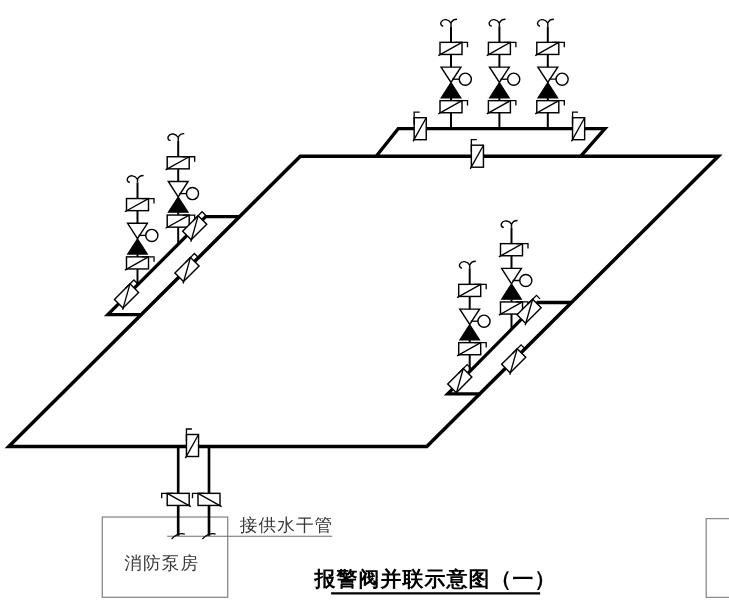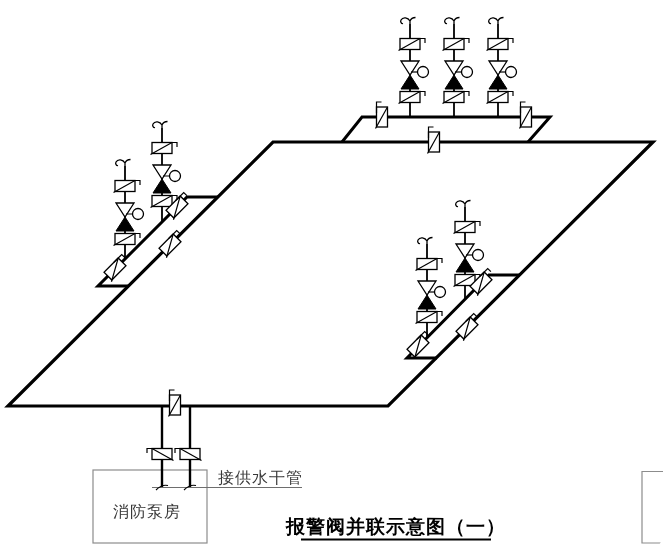--- a/index.html
+++ b/index.html
@@ -1,19 +1,18 @@
 <!DOCTYPE html>
 <html><head>
 <meta charset="utf-8">
 <style>
   html,body{margin:0;padding:0;background:#fff;}
   #stage{
     position:relative;width:663px;height:556px;background:#fff;overflow:hidden;
     font-family:"DejaVu Sans","Liberation Sans",sans-serif;
-    border-radius:24px;
   }
   svg text{font-family:"DejaVu Sans","Liberation Sans",sans-serif;}
   .lbl{fill:#383838;font-size:16px;letter-spacing:1px;}
   .title-txt{fill:#000;font-size:19px;font-weight:bold;letter-spacing:1px;}
 </style>
 </head>
 <body>
 
 <div id="stage">
 <svg width="663" height="556" viewBox="0 0 663 556">

